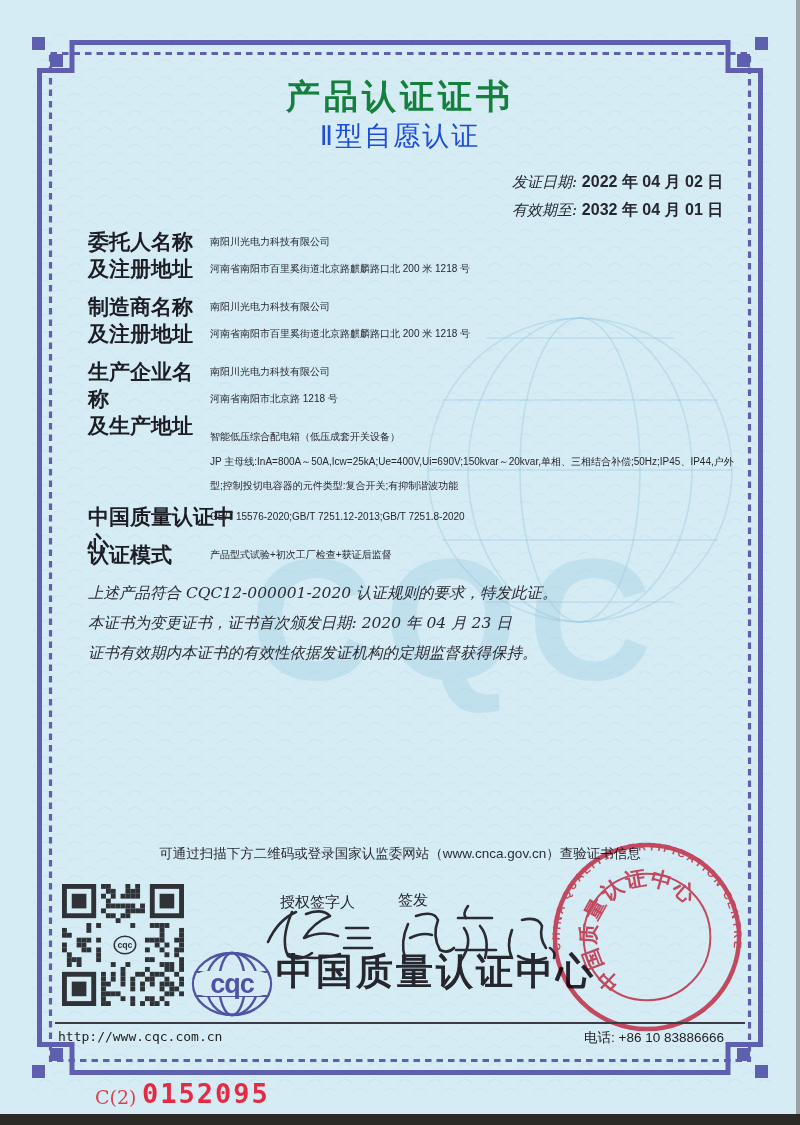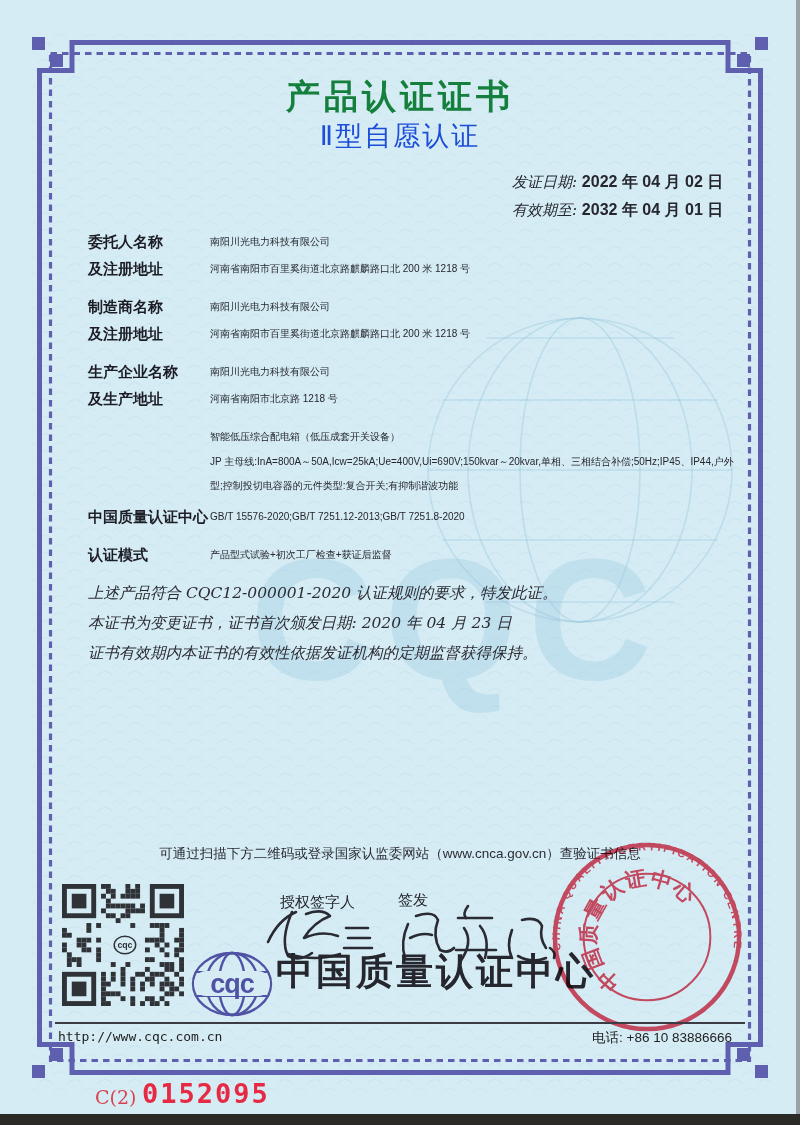--- a/index.html
+++ b/index.html
@@ -15,31 +15,31 @@
   .title{left:0;right:0;top:74px;text-align:center;font-size:34px;font-weight:800;
          letter-spacing:4px;color:#15803d;}
   .subtitle{left:0;right:0;top:118px;text-align:center;font-size:27px;font-weight:500;
          letter-spacing:2px;color:#1d4ed8;}
   .kai{font-family:"DejaVu Serif",serif;font-style:italic;}
   .certno{left:98px;top:168px;font-size:15px;}
   .certno .v{font-family:"Liberation Sans",sans-serif;font-style:normal;font-weight:700;font-size:17px;letter-spacing:.3px;}
   .dates{left:512px;top:168px;font-size:15px;line-height:27px;}
   .dates .v{font-style:normal;font-weight:700;font-size:16px;font-family:"Liberation Sans",sans-serif;}
   .row{position:absolute;left:88px;width:660px;display:flex;}
-  .row .lbl{width:122px;font-weight:700;font-size:15px;line-height:27px;color:#1d1d26;flex:0 0 auto;}
+  .row .lbl{width:122px;font-weight:700;font-size:21px;line-height:27px;color:#1d1d26;flex:0 0 auto;}
   .val-indent{position:absolute;left:210px;width:532px;font-size:10px;line-height:27px;font-weight:500;}
   .wrap2{line-height:23.5px;}
   .note-line{position:absolute;left:88px;font-size:15.5px;color:#2b2b33;}
   .qrnote{left:0;right:0;top:845px;text-align:center;font-size:13.5px;color:#2b2b33;}
   .signlabel{font-size:15px;color:#26262e;}
   .orgname{left:276px;top:947px;font-size:37px;font-weight:600;letter-spacing:3px;color:#26262e;}
   .footer-rule{left:55px;top:1022px;width:690px;height:2px;background:#3b3b44;}
   .f-url{left:58px;top:1029px;font-size:13px;font-family:"DejaVu Sans Mono",monospace;color:#222;}
   .f-addr{left:0;right:0;top:1029px;text-align:center;font-size:13.5px;color:#222;}
-  .f-phone{right:68px;top:1029px;font-size:13.5px;color:#222;}
+  .f-phone{right:76px;top:1029px;font-size:13.5px;color:#222;}
   .serial-prefix{left:95px;top:1086px;font-size:19px;color:#d8434f;font-family:"DejaVu Serif",serif;}
   .serial-num{left:142px;top:1078px;font-size:27px;font-weight:700;color:#e62a44;
       font-family:"DejaVu Sans Mono",monospace;letter-spacing:2px;}
   .wm-cqc{left:250px;top:520px;font-size:172px;font-weight:800;letter-spacing:10px;
       color:rgba(148,194,221,.30);font-family:"Liberation Sans",sans-serif;}
   .edge-bottom{left:0;right:0;bottom:0;height:11px;background:#2c2a27;}
   .edge-right{top:0;bottom:0;right:0;width:4px;background:#9aa2a8;}
   .seal-svg{mix-blend-mode:multiply;}
   svg text{font-family:"Liberation Sans",sans-serif;}
 </style>

